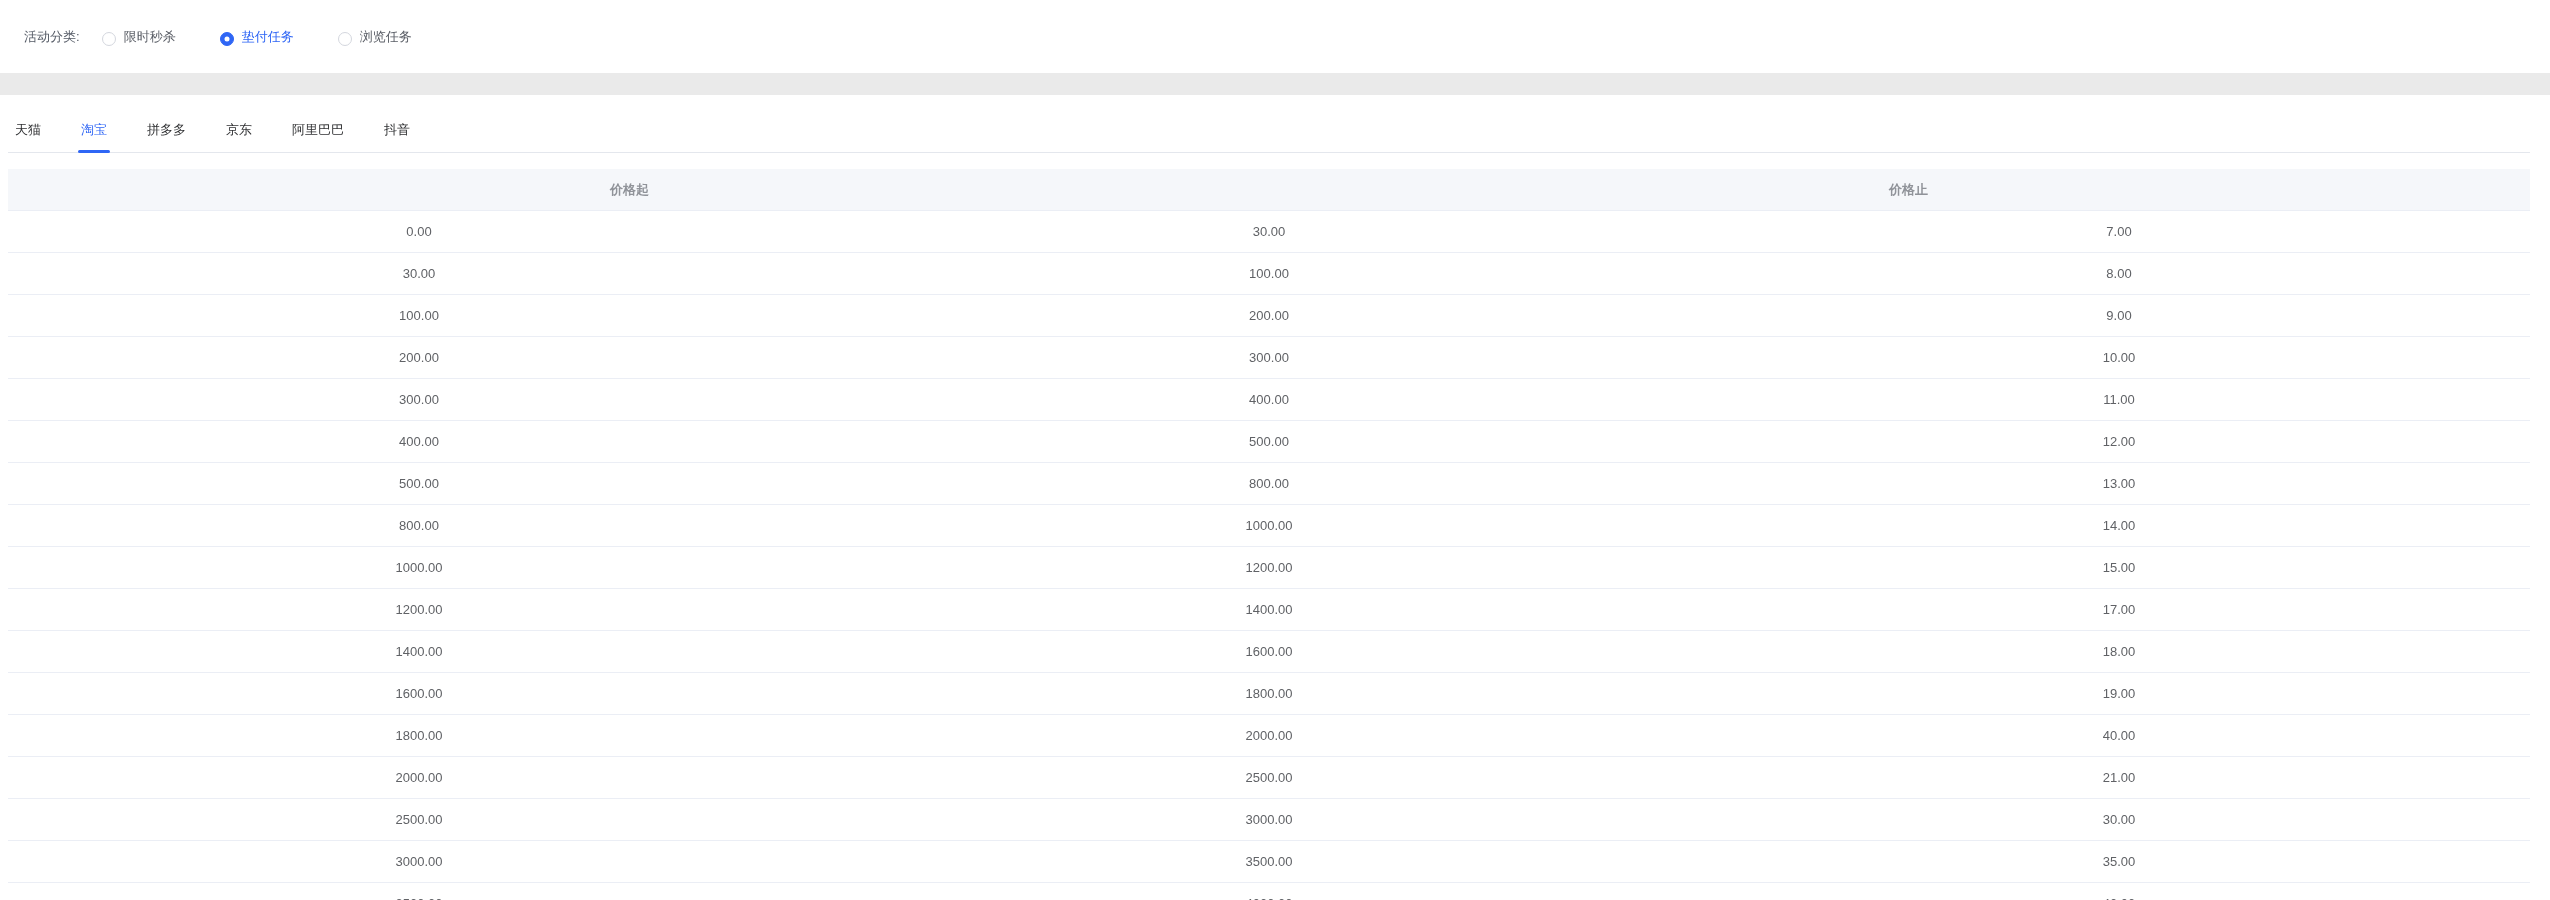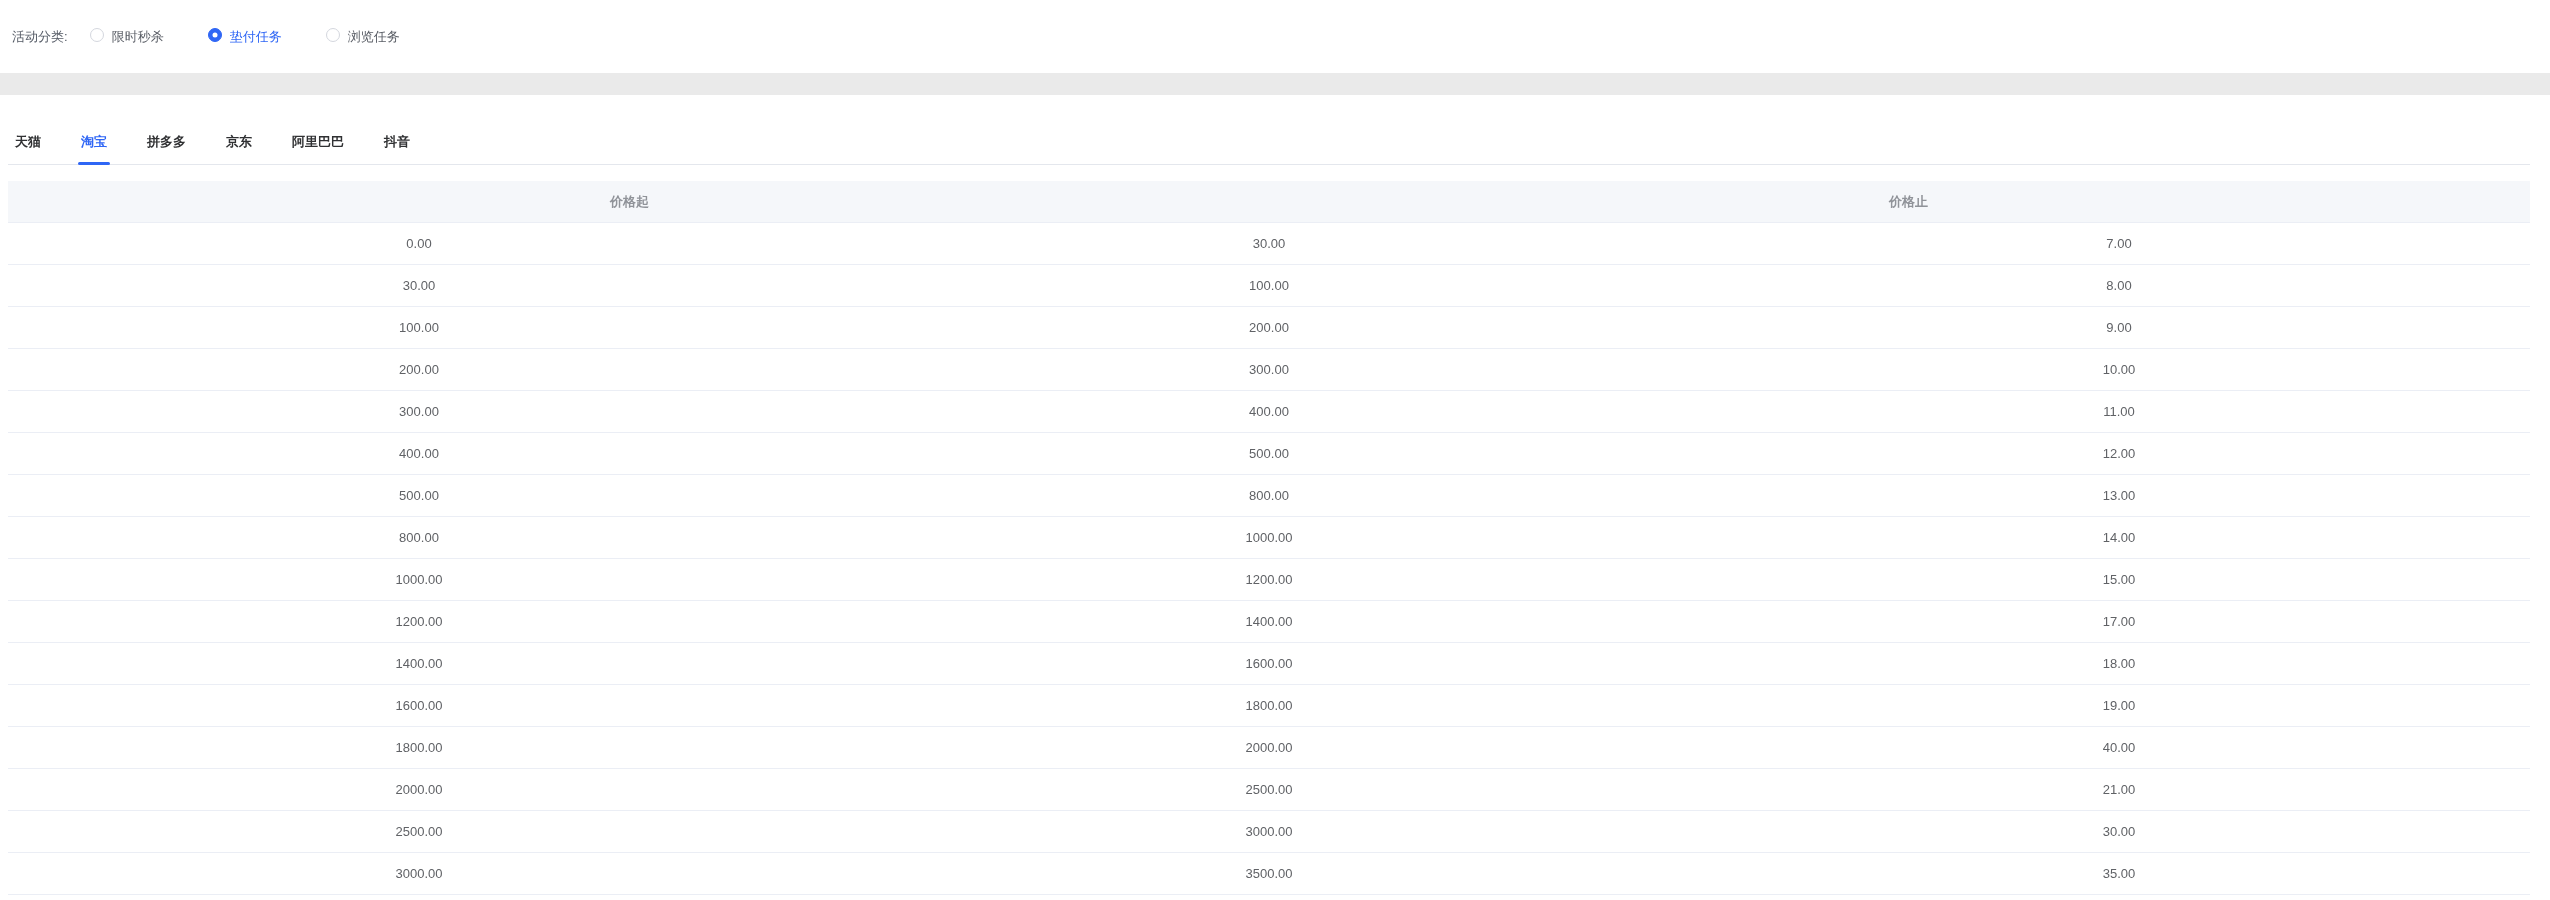--- a/index.html
+++ b/index.html
@@ -1,38 +1,38 @@
 <!DOCTYPE html>
 <html style="--accent: #2f66f5;"><head>
 <meta charset="utf-8">
 <style>
   * { margin:0; padding:0; box-sizing:border-box; }
   html,body { width:2550px; height:900px; overflow:hidden; background:#fff;
     font-family:"Liberation Sans","DejaVu Sans",sans-serif; }
 
   
-  .filter-bar { height:73px; display:flex; align-items:center; padding-left:12px; background:#fff; }
+  .filter-bar { height:73px; display:flex; align-items:center; padding-left:12px; background:#fff;margin-left:12px; }
   .filter-label { font-size:13px; color:#555b66; margin-right:22px; }
   .radio-group { display:flex; align-items:center; }
-  .radio-option { display:flex; align-items:flex-start; cursor:pointer; margin-right:44px; }
+  .radio-option { display:flex; align-items:flex-end; cursor:pointer; margin-right:44px; }
   .radio-circle { width:14px; height:14px; border-radius:50%; border:1px solid #d4d7de;
     background:#fff; margin-right:8px; position:relative; flex:0 0 auto; }
   .radio-option.selected .radio-circle { border-color:var(--accent); background:var(--accent); }
   .radio-option.selected .radio-circle::after { content:""; position:absolute; left:50%; top:50%;
     width:5px; height:5px; border-radius:50%; background:#fff; transform:translate(-50%,-50%); }
   .radio-label { font-size:13px; color:#5a5e66; }
   .radio-option.selected .radio-label { color:var(--accent); }
 
   
   .section-divider { height:22px; background:#eaeaea; width:100%; }
 
   
   .content { padding:0 20px 0 8px; }
 
-  .tabs { display:flex; padding-top:38px; border-bottom:1px solid #e4e7ed;font-weight:bold; }
+  .tabs { display:flex; padding-top:26px; border-bottom:1px solid #e4e7ed; }
   .tab { font-size:13px; color:#303133; padding:0 7px 13px 7px; margin-right:26px;
     cursor:pointer; position:relative; white-space:nowrap; }
   .tab.active { color:var(--accent); }
   .tab.active::after { content:""; position:absolute; left:4px; right:4px; bottom:-1px;
     height:3px; border-radius:2px; background:var(--accent); }
 
   
   .table { margin-top:16px; width:100%; font-size:13px; }
   .t-row { display:flex; width:100%; }
   .t-cell { flex:1 1 0; text-align:center; height:41px; line-height:41px;

